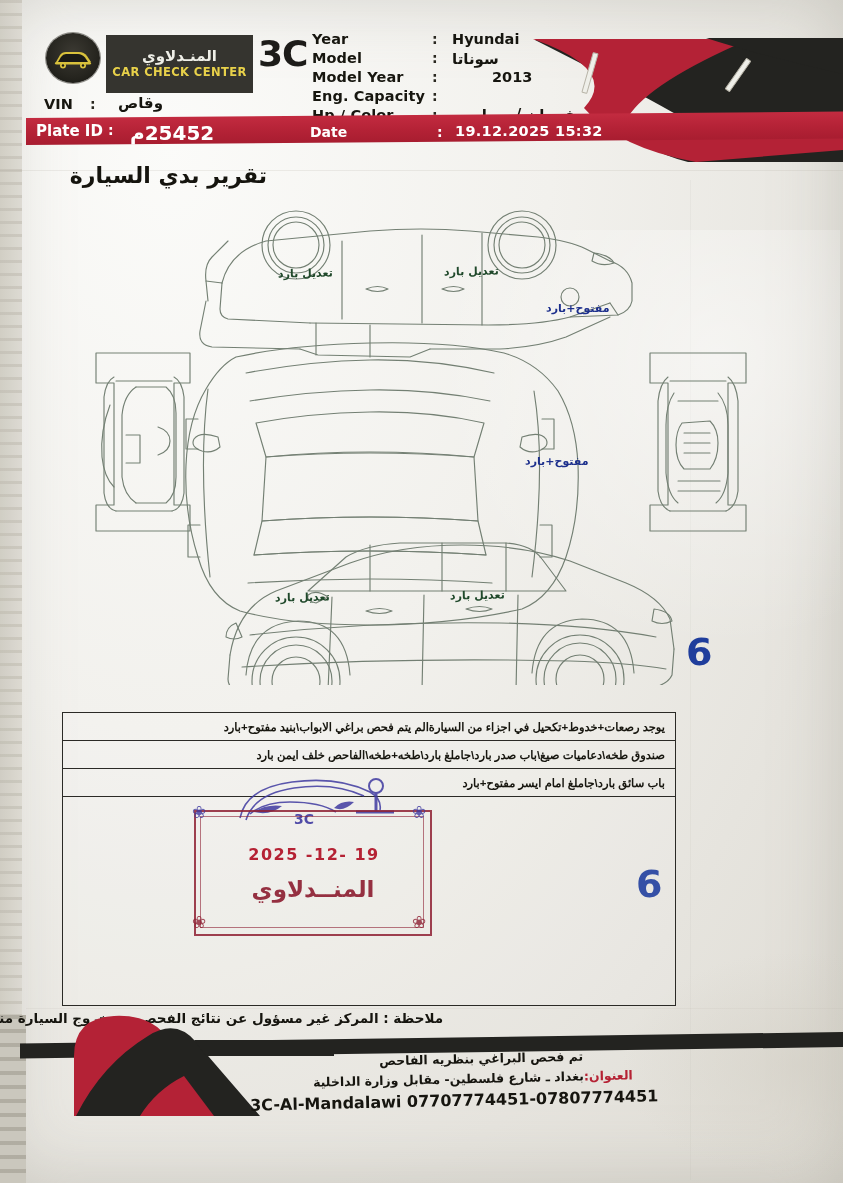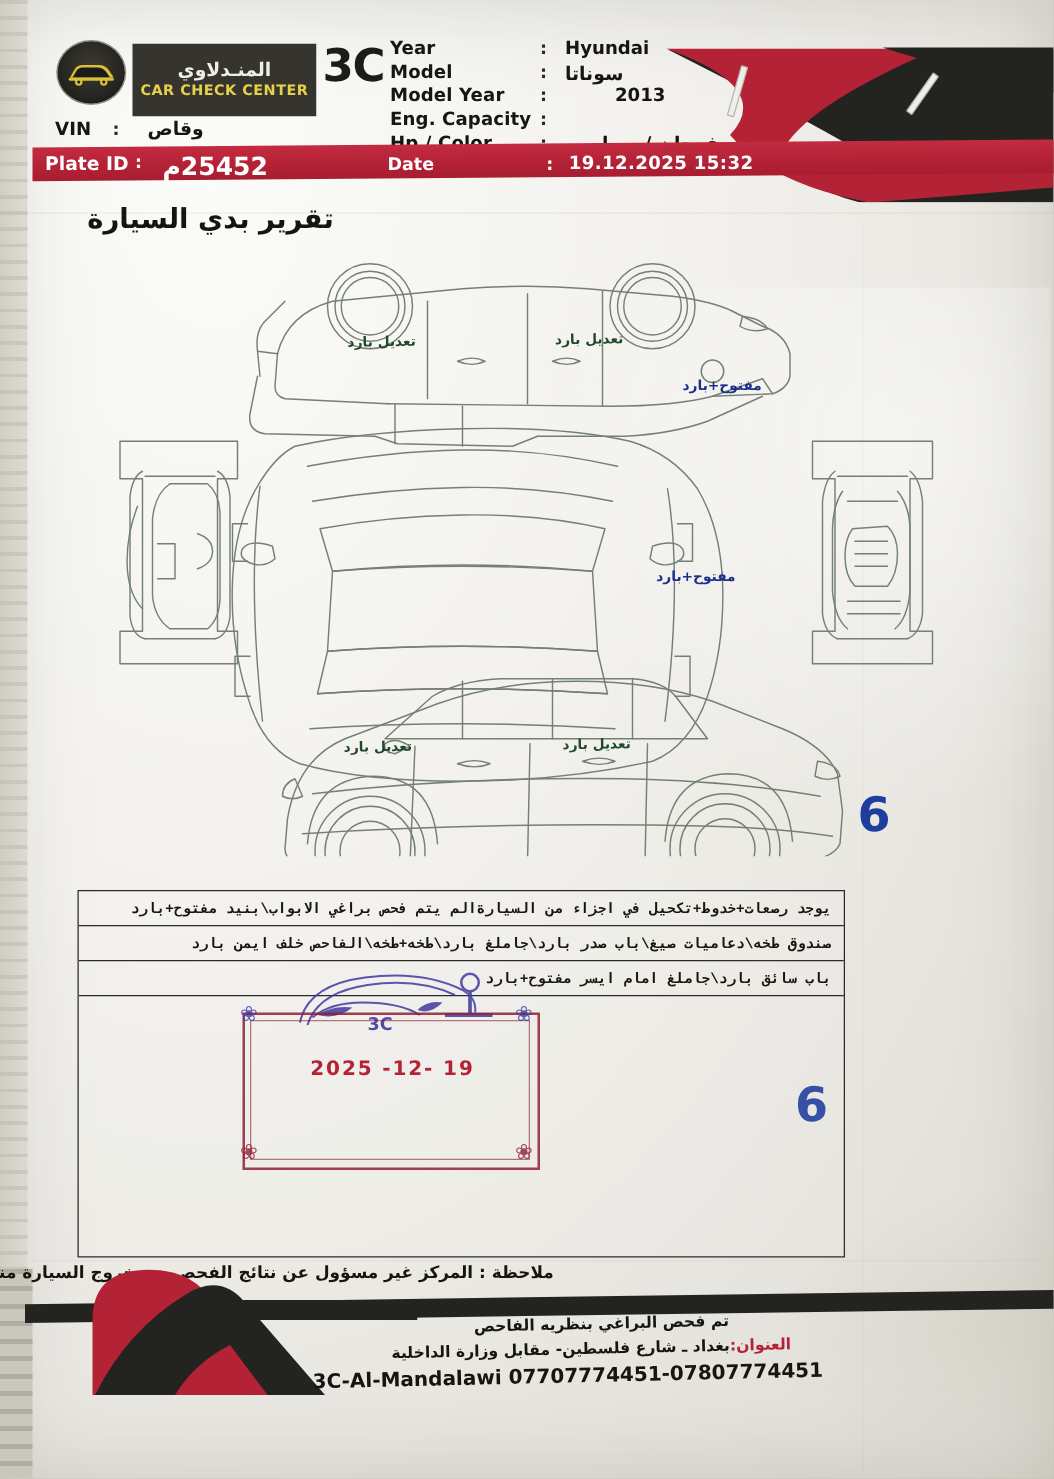--- a/index.html
+++ b/index.html
@@ -102,21 +102,21 @@
     border:1.4px solid #2b2a26;background:rgba(255,255,255,.10);
   }
   .note-row{
     position:relative;height:28px;border-bottom:1.2px solid #2b2a26;
     display:flex;align-items:center;justify-content:flex-start;
     padding:0 10px;box-sizing:border-box;
   }
   .note-row:nth-child(3){border-bottom:1.2px solid #2b2a26;}
   .note-text{
     font-size:11.5px;font-weight:700;color:#17160f;direction:rtl;white-space:nowrap;
-    font-family:Liberation Mono, monospace;
+    font-family:Liberation Sans, sans-serif;
   }
   #notes-blank{height:205px;}
 
   
   #stamp{position:absolute;left:176px;top:772px;width:278px;height:172px;}
   #stamp-frame{
     position:absolute;left:18px;top:38px;width:234px;height:122px;
     border:2px solid #8e2033;opacity:.85;
   }
   #stamp-frame-inner{
@@ -394,20 +394,21 @@
         <text x="78" y="52" font-family="DejaVu Sans, sans-serif" font-size="14" font-weight="700" fill="#3f3aa0" opacity=".9" text-anchor="middle">3C</text>
       </svg>
     </div>
     <div id="stamp-frame"></div>
     <div id="stamp-frame-inner"></div>
     <span class="stamp-corner" style="left:16px;top:30px;">❀</span>
     <span class="stamp-corner" style="left:236px;top:30px;">❀</span>
     <span class="stamp-corner" style="left:16px;top:140px;color:#8e2033;">❀</span>
     <span class="stamp-corner" style="left:236px;top:140px;color:#8e2033;">❀</span>
     <div id="stamp-date">2025 -12- 19</div>
+    <div id="stamp-name">المنــدلاوي</div>
   </div>
 
   <div id="note-line">ملاحظة : المركز غير مسؤول عن نتائج الفحص بعد خروج السيارة منه</div>
   <div id="black-bar"></div>
 
   <div id="footer-mark">
     <svg width="290" height="140" viewBox="0 0 290 140" aria-hidden="true">
       <path d="M30 104 L30 44 Q30 6 70 4 Q110 2 126 30 L170 104 Z" fill="#b42236"></path>
       <path d="M96 104 Q110 72 150 66 Q188 62 206 104 Z" fill="#b42236"></path>
       <path d="M30 104 L218 104 L160 26 Q140 0 108 22 Q72 48 52 104 Z" fill="#232320" opacity="0"></path>

